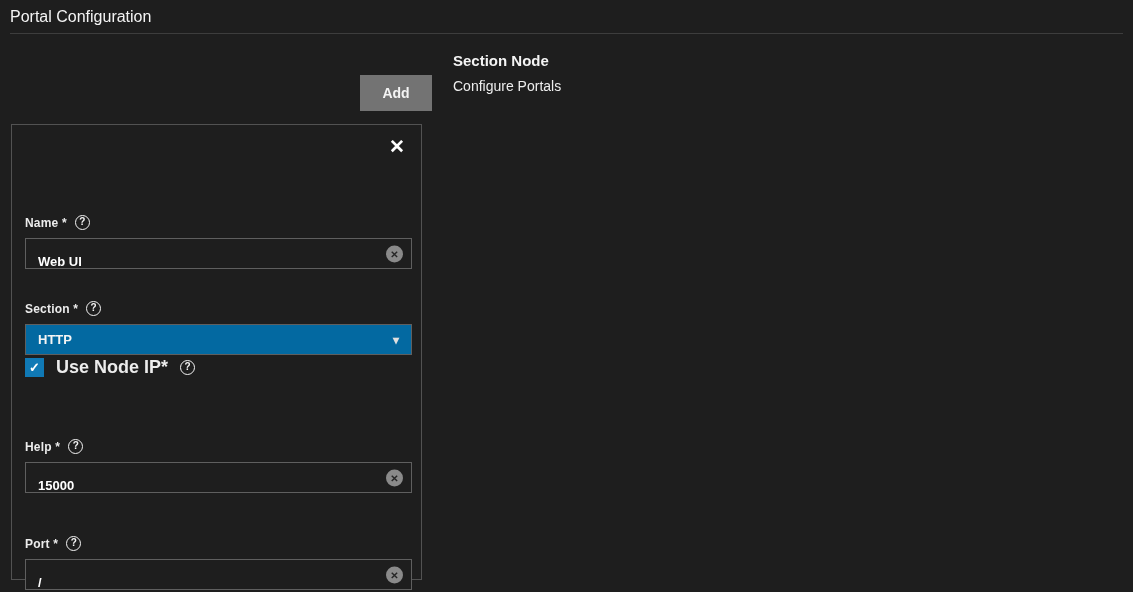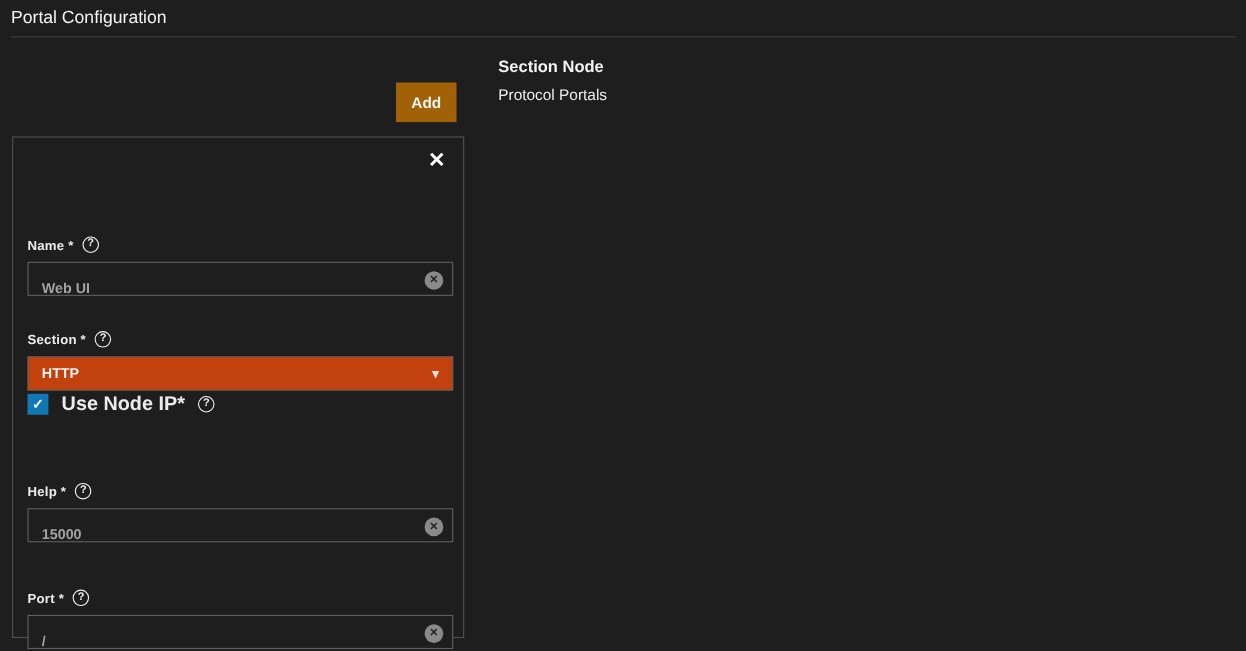--- a/index.html
+++ b/index.html
@@ -20,22 +20,22 @@
   }
   .header-divider {
     position: absolute;
     left: 10px; right: 10px; top: 33px;
     height: 1px;
     background: #3d3d3d;
   }
   .add-button {
     position: absolute;
     left: 360px; top: 75px;
-    width: 55px; height: 36px;
-    background: #a16207;
+    width: 72px; height: 36px;
+    background: #737373;
     border: none;
     color: #f4f4f4;
     font-family: "Liberation Sans", sans-serif;
     font-size: 14px;
     font-weight: bold;
     cursor: pointer;
     display: flex;
     align-items: center;
     justify-content: center;
   }
@@ -104,21 +104,21 @@
     text-align: center;
     display: inline-block;
     flex: 0 0 auto;
   }
   .input-wrap { position: relative; width: 100%; }
   .text-input {
     width: 100%;
     height: 31px;
     background: #1e1e1e;
     border: 1px solid #5f5f5f;
-    color: #a3a3a3;
+    color: #ffffff;
     font-family: "Liberation Sans", sans-serif;
     font-size: 13px;
     font-weight: bold;
     padding: 16px 34px 0 12px;
     outline: none;
   }
   .clear-btn {
     position: absolute;
     right: 9px; top: 50%;
     transform: translateY(-50%);
@@ -131,21 +131,21 @@
     font-weight: bold;
     line-height: 17px;
     text-align: center;
     cursor: pointer;
     padding: 0;
     font-family: "Liberation Sans", sans-serif;
   }
   .select-box {
     width: 100%;
     height: 31px;
-    background: #c2410c;
+    background: #0369a1;
     border: 1px solid #5f5f5f;
     color: #f4f4f4;
     font-size: 13px;
     font-weight: bold;
     padding: 0 12px;
     display: flex;
     align-items: center;
     justify-content: space-between;
     cursor: pointer;
   }
@@ -185,21 +185,21 @@
 </head>
 <body>
 
 <div class="page-title">Portal Configuration</div>
 <div class="header-divider"></div>
 
 <button class="add-button">Add</button>
 
 <div class="help-section">
   <div class="help-title">Section Node</div>
-  <div class="help-body">Protocol Portals</div>
+  <div class="help-body">Configure Portals</div>
 </div>
 
 <div class="panel">
 
   <button class="panel-close">✕</button>
 
   <div class="field f-name">
     <div class="field-label-row">
       <span class="field-label">Name *</span>
       <span class="help-icon">?</span>

